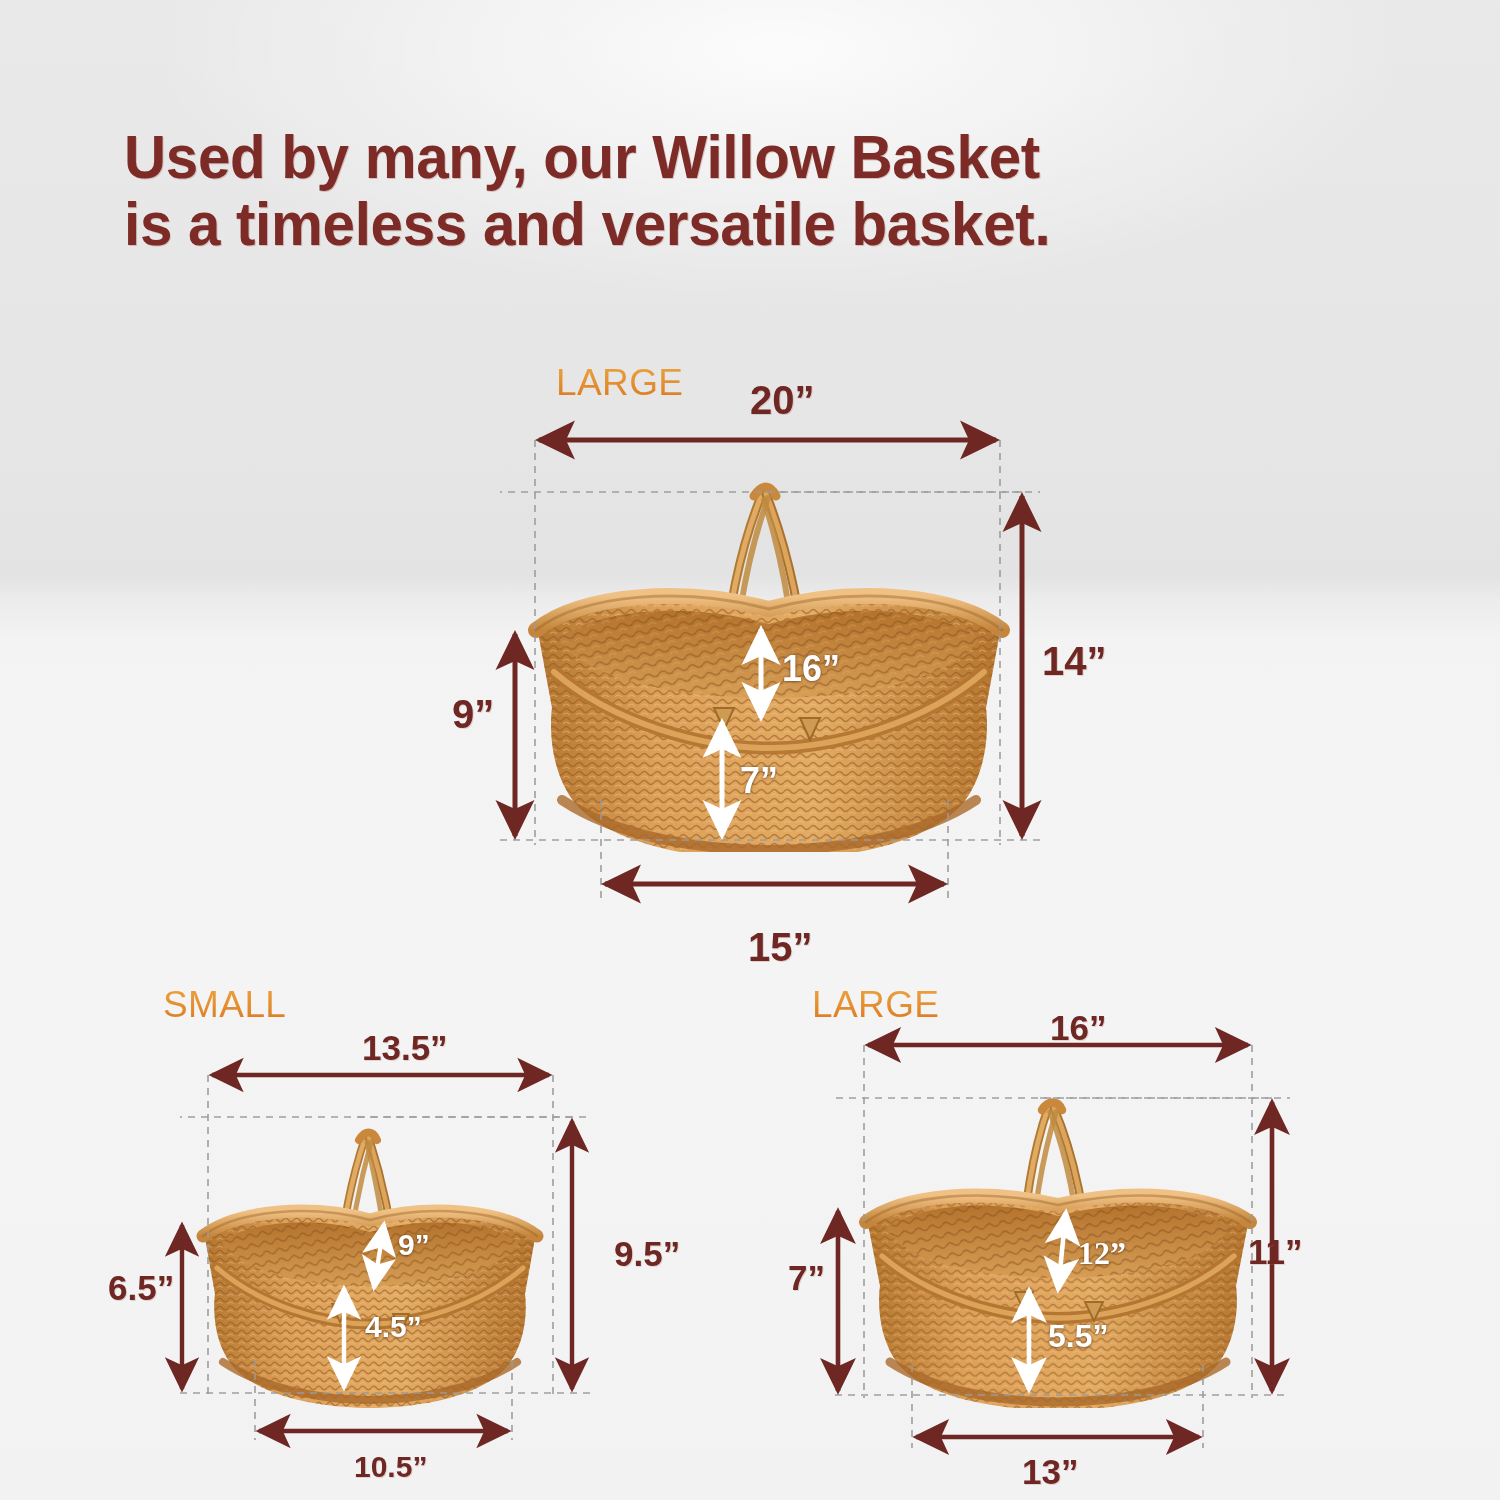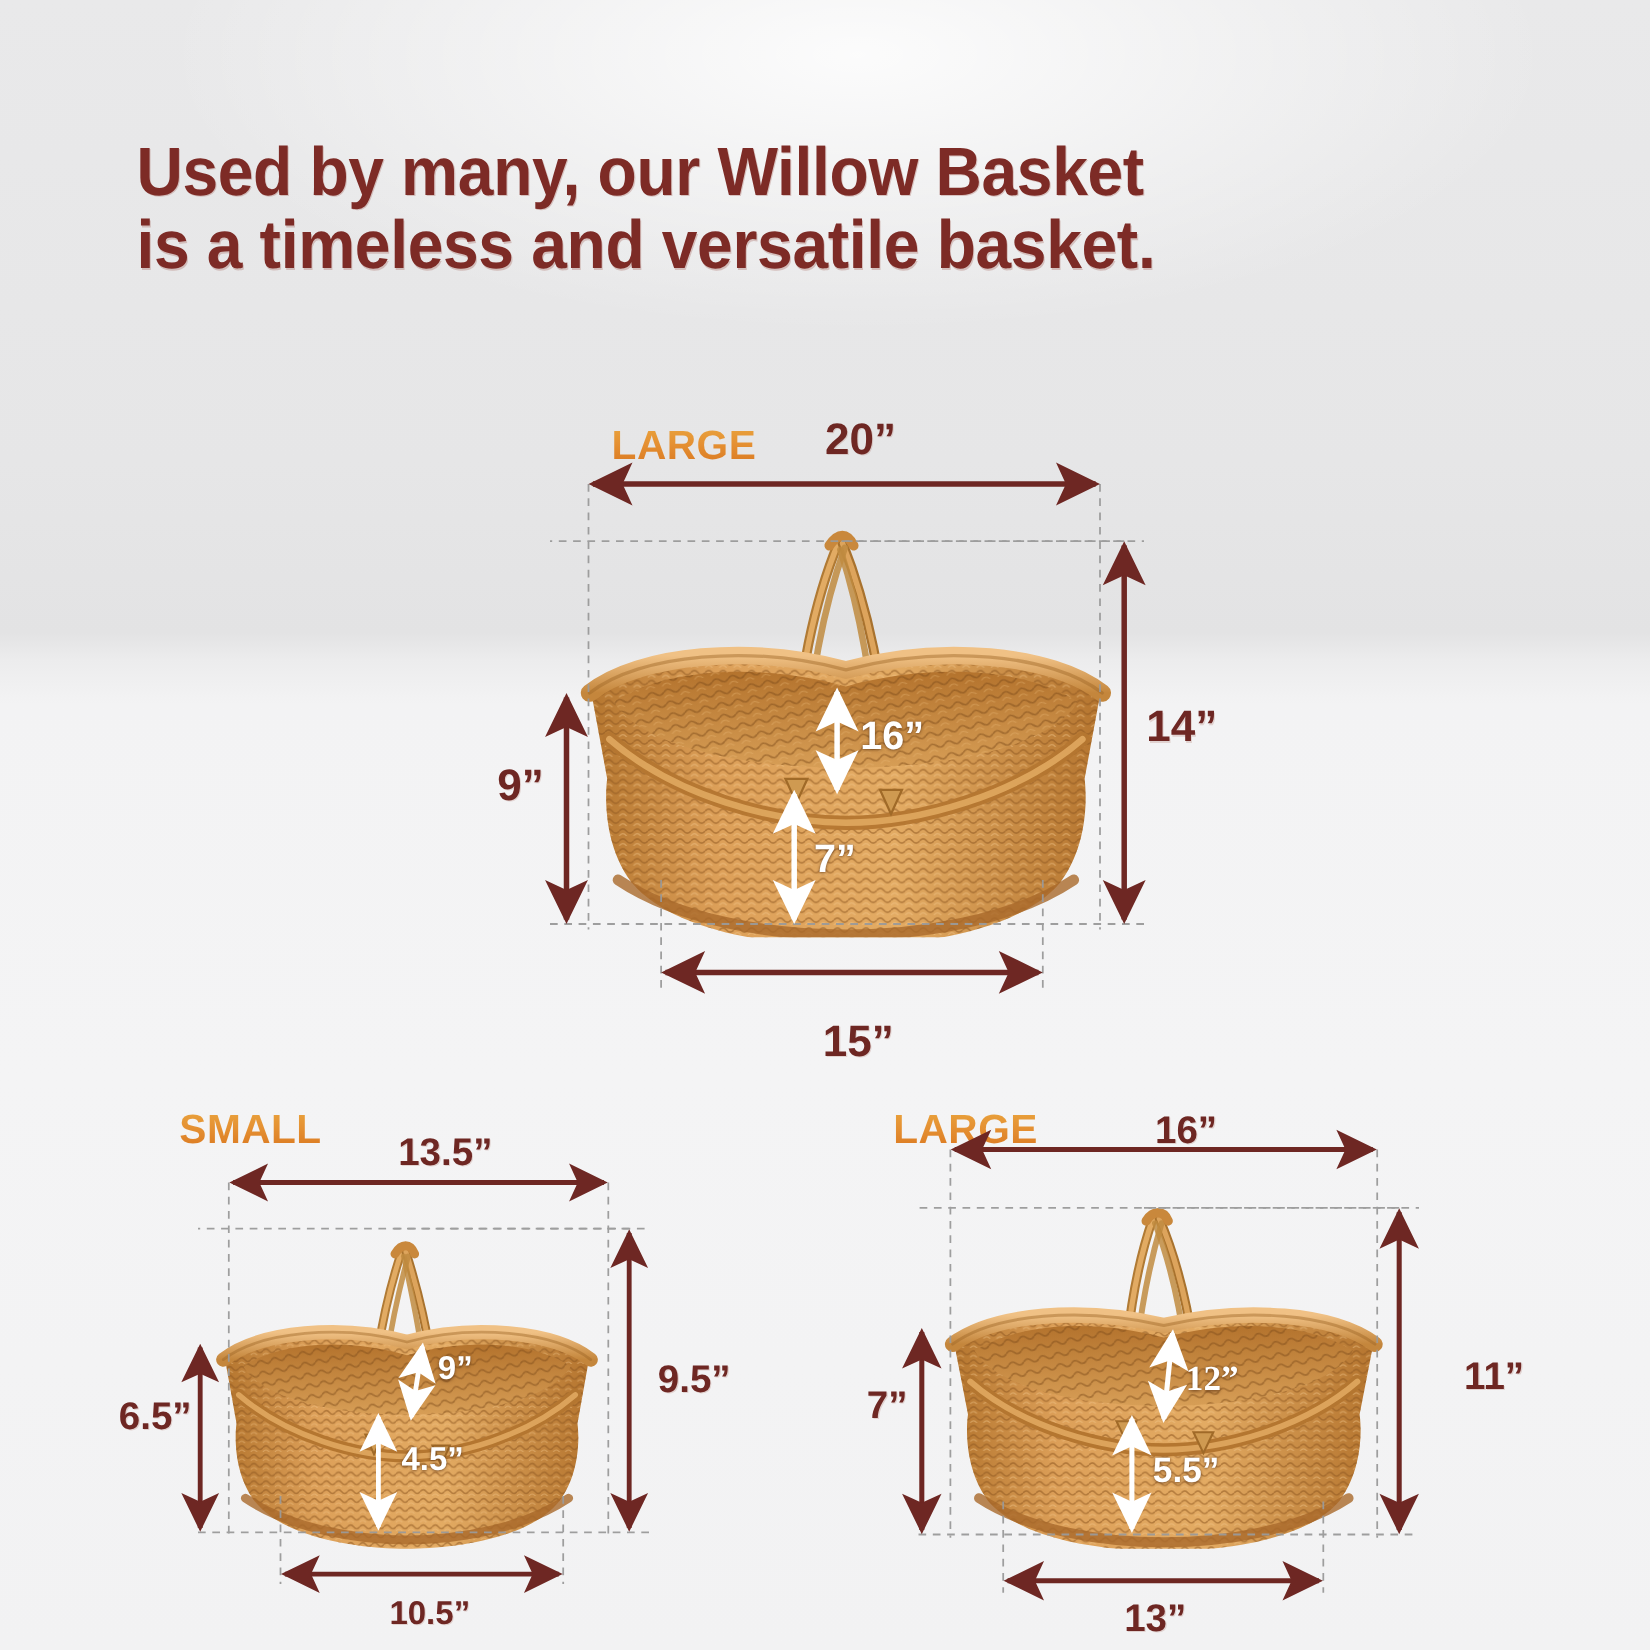--- a/index.html
+++ b/index.html
@@ -38,29 +38,28 @@
     letter-spacing:-0.3px;
     transform:scaleX(0.94);
     transform-origin:left top;
     text-shadow:1px 1px 0 rgba(160,90,80,.30);
   }
   .headline .l2{display:block;}
 
   
   .sizelabel{
     position:absolute;
-    font-weight:bold;
+    font-weight:normal;
     font-size:37px;
     letter-spacing:.4px;
     background:linear-gradient(to bottom,#eaa73f 0%,#e59133 45%,#d9751e 100%);
     -webkit-background-clip:text;background-clip:text;
     color:transparent;
     -webkit-text-fill-color:transparent;
     white-space:nowrap;
-    margin-top:22px;
   }
 
   
   .dim{
     position:absolute;white-space:nowrap;
     font-weight:bold;
     color:#6e2723;
     text-shadow:1px 1px 0 rgba(170,110,100,.25);
   }
   .dim.white{
@@ -389,26 +388,26 @@
   </svg>
 
   <div class="dim" style="left:750px;top:378px;font-size:40px;">20”</div>
   <div class="dim" style="left:1042px;top:639px;font-size:40px;">14”</div>
   <div class="dim" style="left:452px;top:692px;font-size:40px;">9”</div>
   <div class="dim white" style="left:782px;top:648px;font-size:36px;">16”</div>
   <div class="dim white" style="left:740px;top:760px;font-size:36px;">7”</div>
   <div class="dim" style="left:748px;top:905px;font-size:40px;margin-top:20px;">15”</div>
 
   <div class="dim" style="left:362px;top:1028px;font-size:35px;">13.5”</div>
-  <div class="dim" style="left:598px;top:1234px;font-size:35px;">9.5”</div>
+  <div class="dim" style="left:614px;top:1234px;font-size:35px;">9.5”</div>
   <div class="dim" style="left:108px;top:1268px;font-size:35px;">6.5”</div>
   <div class="dim white" style="left:398px;top:1228px;font-size:30px;">9”</div>
   <div class="dim white" style="left:365px;top:1310px;font-size:30px;">4.5”</div>
   <div class="dim" style="left:354px;top:1450px;font-size:30px;">10.5”</div>
 
   <div class="dim" style="left:1050px;top:1008px;font-size:35px;">16”</div>
-  <div class="dim" style="left:1331px;top:1232px;font-size:35px;">11”</div>
+  <div class="dim" style="left:1248px;top:1232px;font-size:35px;">11”</div>
   <div class="dim" style="left:788px;top:1258px;font-size:35px;">7”</div>
   <div class="dim white" style="left:1078px;top:1235px;font-size:32px;font-family:Liberation Serif, serif;">12”</div>
   <div class="dim white" style="left:1048px;top:1318px;font-size:32px;">5.5”</div>
   <div class="dim" style="left:1022px;top:1452px;font-size:35px;">13”</div>
 
 </div>
 
 </body></html>

